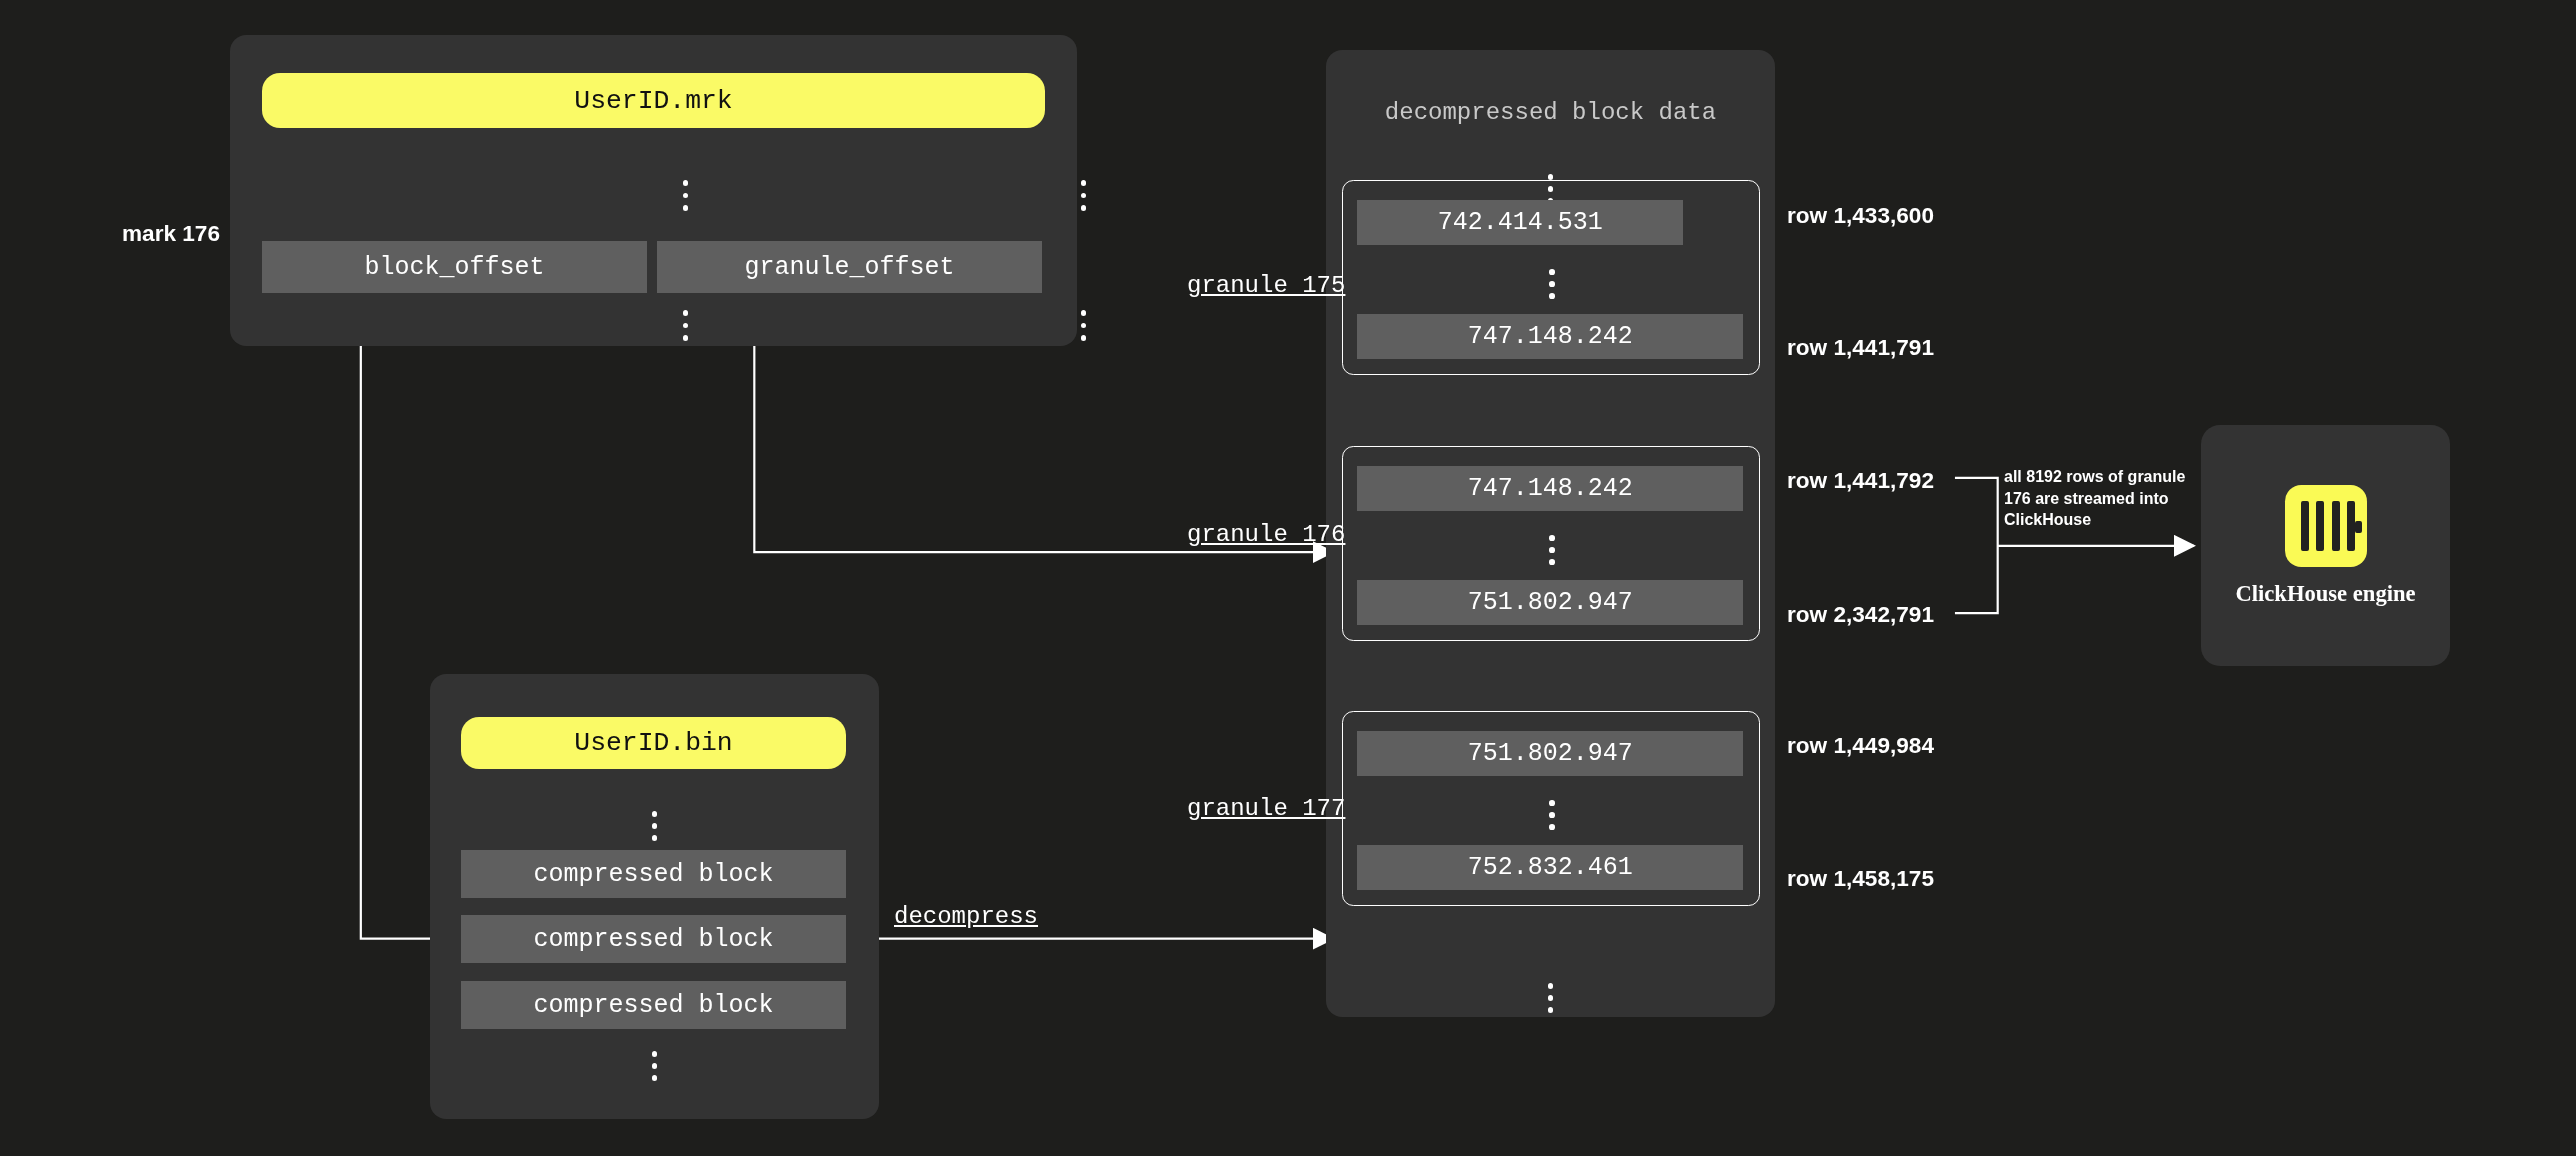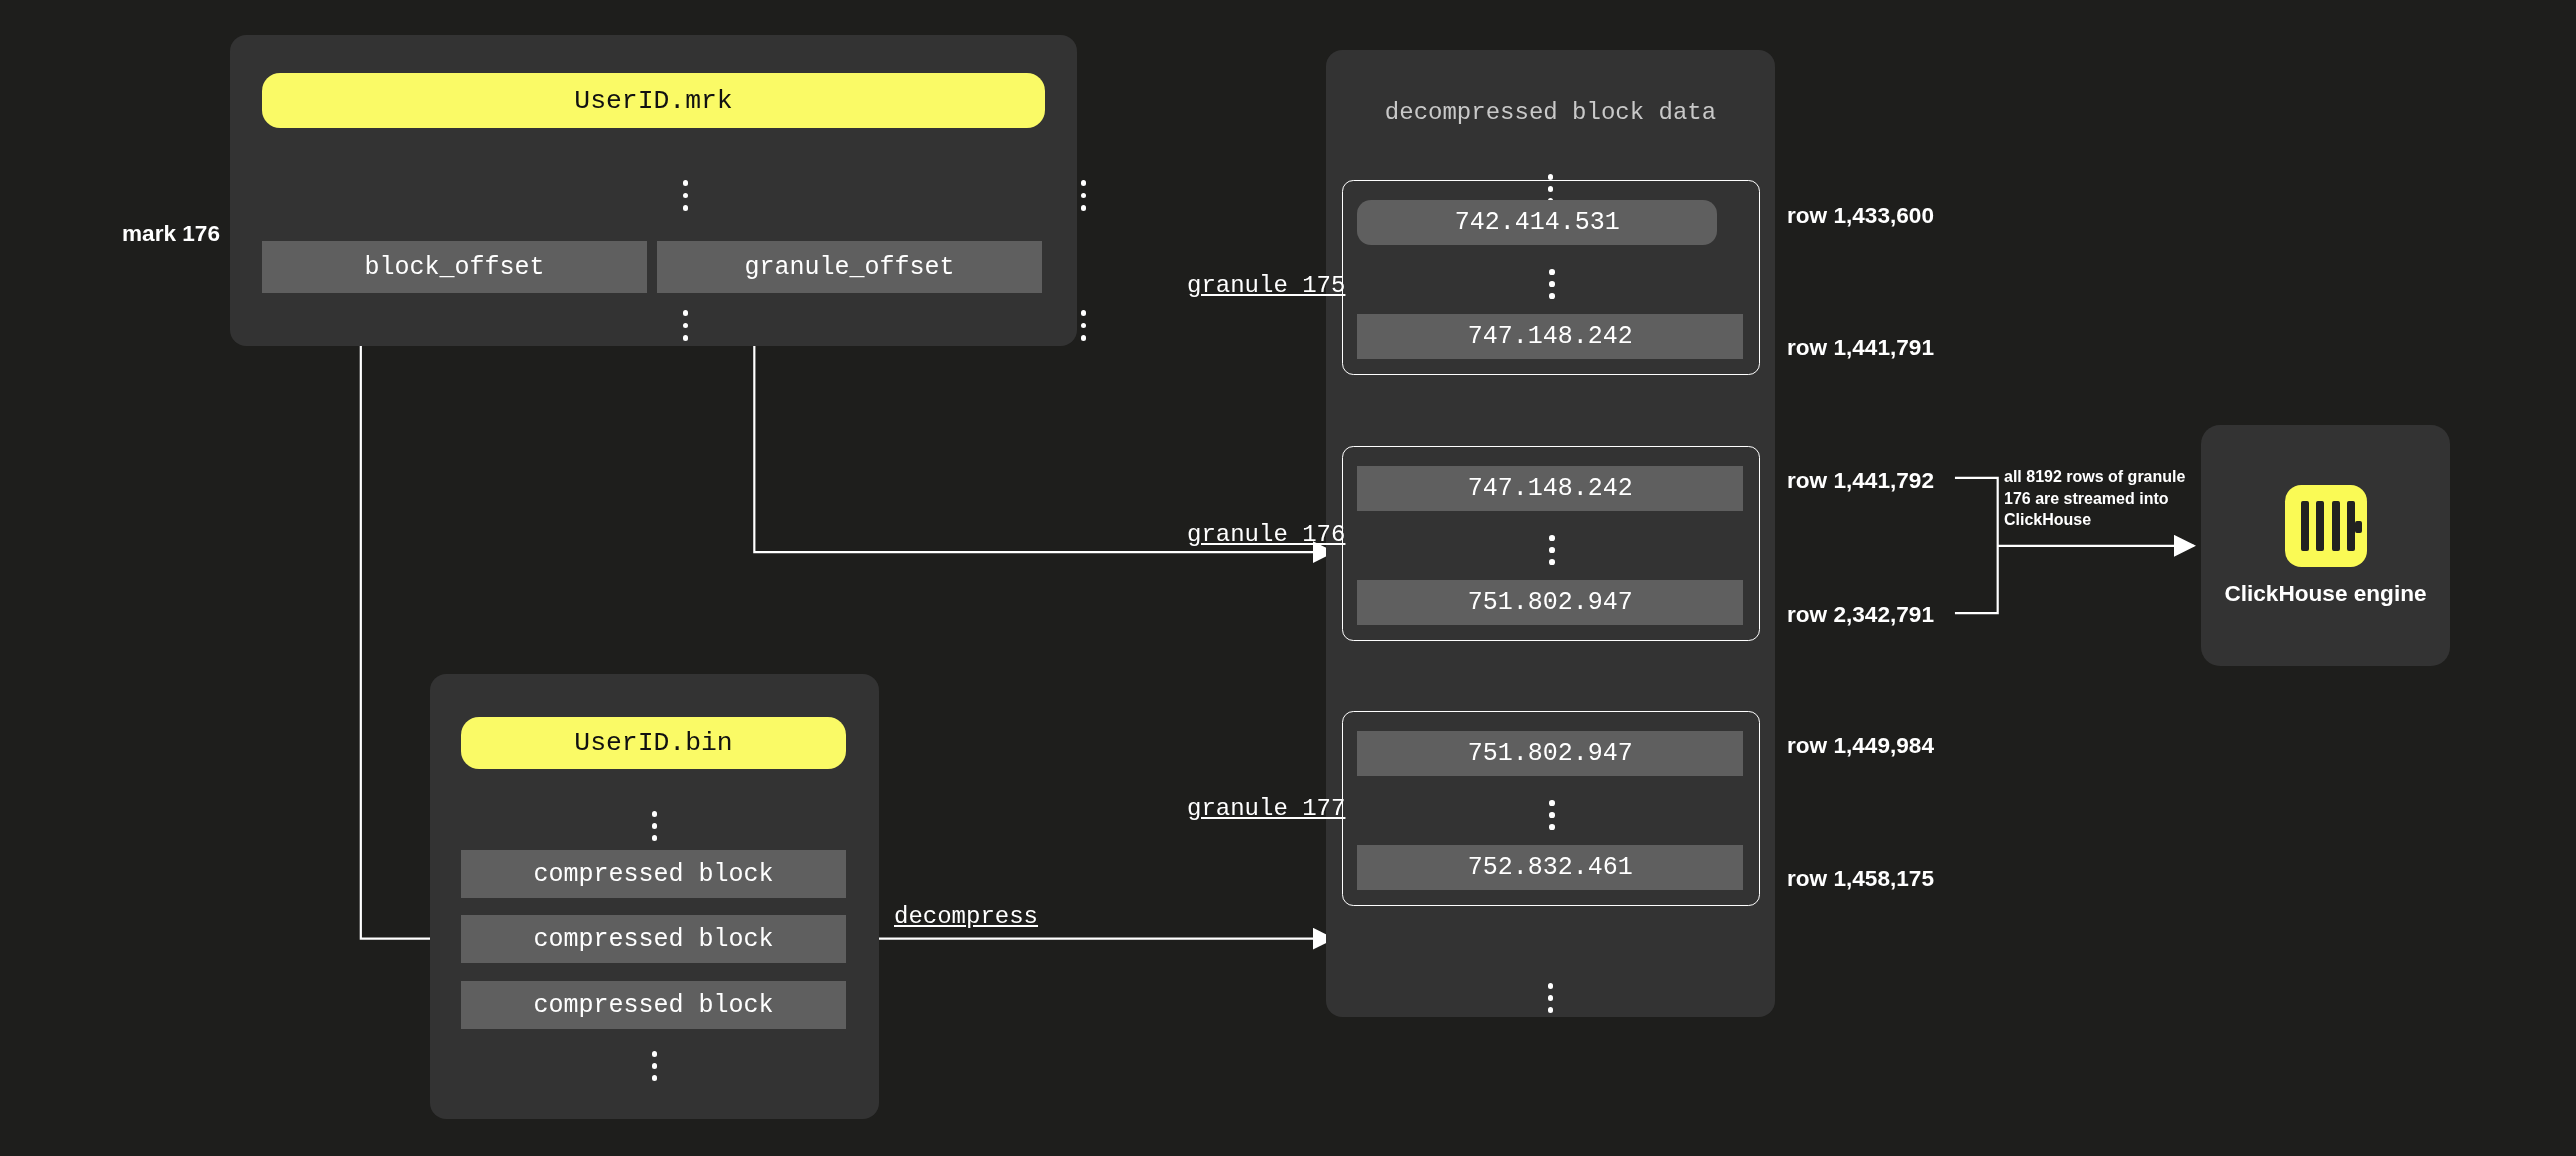--- a/index.html
+++ b/index.html
@@ -97,21 +97,21 @@
   .ch-logo b{
     position:absolute;background:#212121;border-radius:1.9px;width:8.2px;top:16.3px;height:50px;
   }
   .ch-logo b.b1{left:16.3px;}
   .ch-logo b.b2{left:31px;}
   .ch-logo b.b3{left:47px;}
   .ch-logo b.b4{left:62px;}
   .ch-logo b.dot{left:70px;top:36px;height:12.6px;width:7px;}
   .ch-name{
     margin-top:14px;color:#ffffff;font-weight:bold;font-size:22.6px;
-    font-family:Liberation Sans, sans-serif;white-space:nowrap;
+    font-family:Liberation Serif, serif;white-space:nowrap;
   }
   svg.links{position:absolute;left:0;top:0;width:2576px;height:1157px;pointer-events:none;}
 </style>
 </head>
 <body>
 
 <div class="stage">
 
   <svg class="links" viewBox="0 0 4098 1840" xmlns="http://www.w3.org/2000/svg">
     <defs>
@@ -187,21 +187,21 @@
 
     <div class="mono-label" style="left:0;top:49px;width:449px;text-align:center;">decompressed block data</div>
 
     <div class="vdots" style="left:220px;top:124px;height:30px;">
         <i></i>
         <i></i>
         <i></i>
       </div>
 
     <div class="granule-box" style="left:16.3px;top:130px;width:416px;height:193px;">
-      <div class="chip" style="left:14px;top:19px;width:360px;height:45px;border-radius:14px;">742.414.531</div>
+      <div class="chip" style="left:14px;top:19px;width:326px;height:45px;">742.414.531</div>
       <div class="vdots" style="left:204px;top:88px;height:30px;">
           <i></i>
           <i></i>
           <i></i>
         </div>
       <div class="chip" style="left:14px;top:133px;width:386px;height:45px;">747.148.242</div>
     </div>
 
     <div class="granule-box" style="left:16.3px;top:396px;width:416px;height:193px;">
       <div class="chip" style="left:14px;top:19px;width:386px;height:45px;">747.148.242</div>

